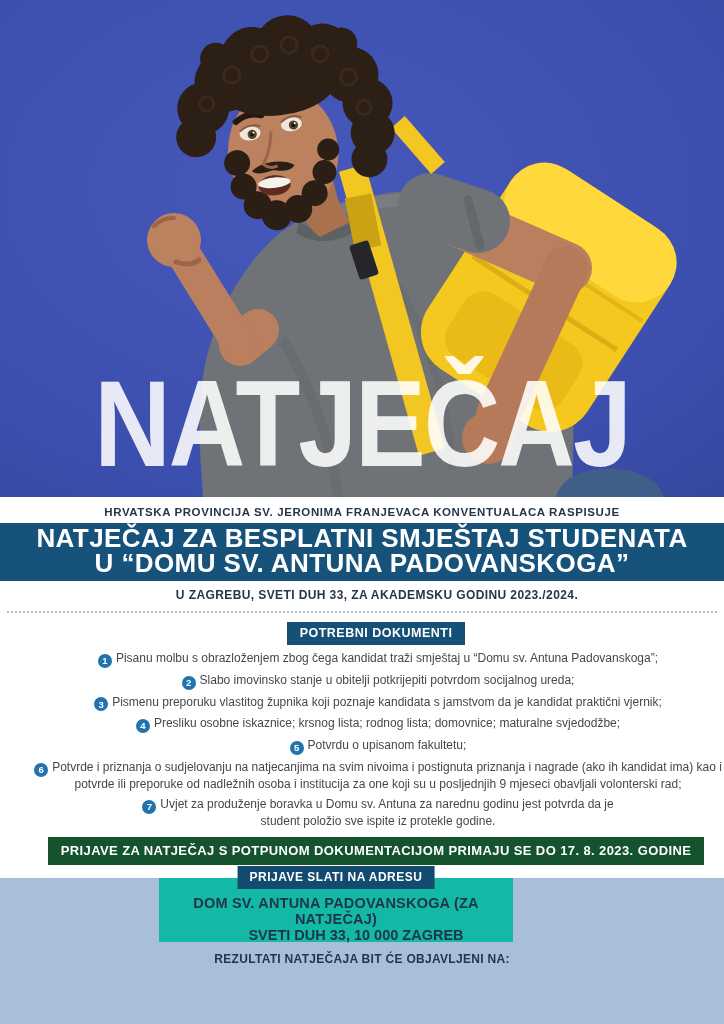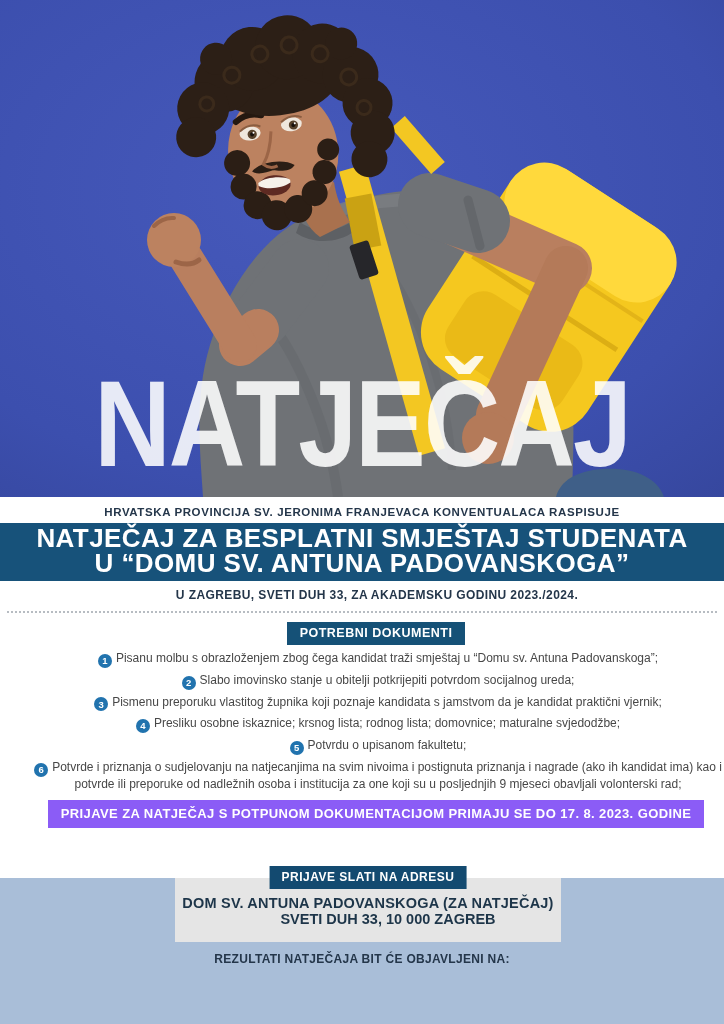--- a/index.html
+++ b/index.html
@@ -32,26 +32,26 @@
   .docs { text-align:center;padding-left:28px; }
   .docs-badge { display:inline-block; margin-top:9px; background:#155177; color:#ffffff;
     font-size:12.5px; font-weight:700; letter-spacing:0.5px; padding:4px 13px 5px; }
   .doc-list { list-style:none; width:700px; margin:6px auto 0 auto; }
   .doc-item { font-size:12px; line-height:15.5px; color:#474747; margin:0 auto 5px auto; text-align:center; }
   .doc-item .num { display:inline-flex; align-items:center; justify-content:center;
     width:14px; height:14px; border-radius:50%; background:#2173ae; color:#ffffff;
     font-size:9.5px; font-weight:700; margin-right:4px; vertical-align:-2px; }
   .doc-item.narrow { max-width:505px; }
   .deadline-banner { display:block; width:fit-content; margin:8px auto 0 auto;
-    background:#8b5cf6; color:#ffffff; font-size:13px; font-weight:700;
+    background:#14532d; color:#ffffff; font-size:13px; font-weight:700;
     letter-spacing:0.4px; padding:6px 13px 7px; }
 
   
   .footer { position:absolute; left:0; right:0; bottom:0; height:146px; background:#a9bed8; }
-  .address-box { position:absolute; top:0; left:175px; width:386px; height:64px; background:#e5e5e5; }
+  .address-box { position:absolute; top:0; left:159px; width:354px; height:64px; background:#14b8a6; }
   .address-badge { position:absolute; top:-12px; left:50%; transform:translateX(-50%);
     background:#134a70; color:#ffffff; font-size:12px; font-weight:700;
     letter-spacing:0.5px; padding:4px 12px 5px; white-space:nowrap; }
   .address-line1 { margin-top:17px; text-align:center; font-size:14.5px; font-weight:700;
     color:#1d3549; letter-spacing:0.2px; }
   .address-line2 { text-align:center; font-size:14.5px; font-weight:700; color:#1d3549;margin-left:40px; }
   .results-heading { position:absolute; top:74px; left:0; width:100%; text-align:center;
     font-size:12px; font-weight:700; letter-spacing:0.3px; color:#24364a; }
   .results-links { position:absolute; top:98px; left:0; width:100%; text-align:center;
     font-size:14px; font-weight:700; line-height:17px; letter-spacing:0.2px; color:#2d7aaa; }
@@ -206,20 +206,23 @@
       </li>
       <li class="doc-item">
         <span class="num">4</span><span>Presliku osobne iskaznice; krsnog lista; rodnog lista; domovnice; maturalne svjedodžbe;</span>
       </li>
       <li class="doc-item">
         <span class="num">5</span><span>Potvrdu o upisanom fakultetu;</span>
       </li>
       <li class="doc-item">
         <span class="num">6</span><span>Potvrde i priznanja o sudjelovanju na natjecanjima na svim nivoima i postignuta priznanja i nagrade (ako ih kandidat ima) kao i potvrde ili preporuke od nadležnih osoba i institucija za one koji su u posljednjih 9 mjeseci obavljali volonterski rad;</span>
       </li>
+      <li class="doc-item narrow">
+        <span class="num">7</span><span>Uvjet za produženje boravka u Domu sv. Antuna za narednu godinu jest potvrda da je student položio sve ispite iz protekle godine.</span>
+      </li>
     </ol>
     <span class="deadline-banner">PRIJAVE ZA NATJEČAJ S POTPUNOM DOKUMENTACIJOM PRIMAJU SE DO 17. 8. 2023. GODINE</span>
   </div>
 
   <div class="footer">
     <div class="address-box">
       <div class="address-badge">PRIJAVE SLATI NA ADRESU</div>
       <div class="address-line1">DOM SV. ANTUNA PADOVANSKOGA (ZA NATJEČAJ)</div>
       <div class="address-line2">SVETI DUH 33, 10 000 ZAGREB</div>
     </div>

